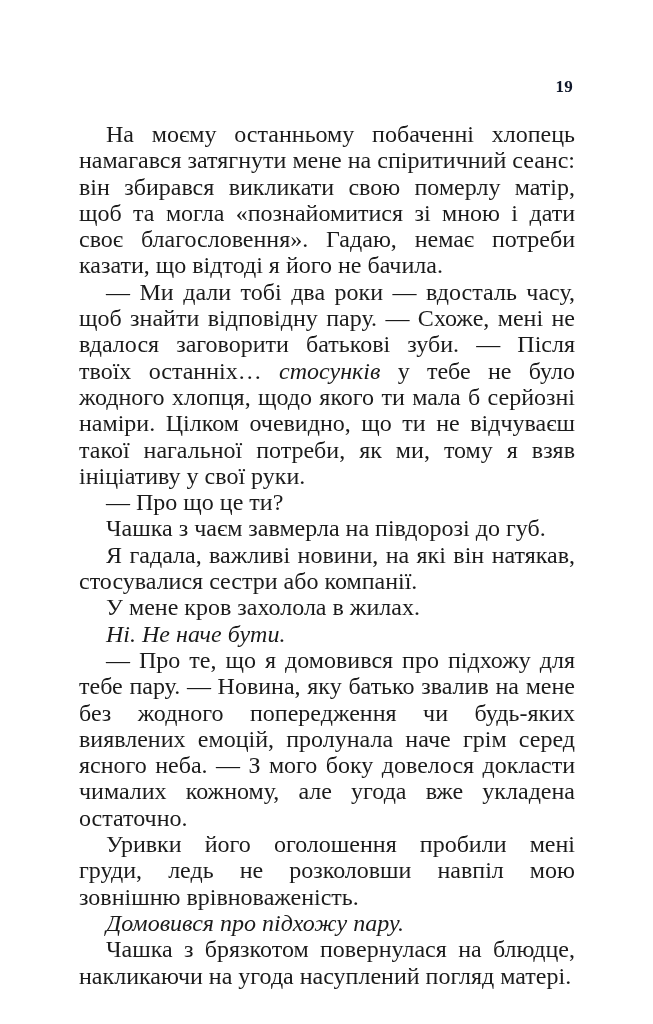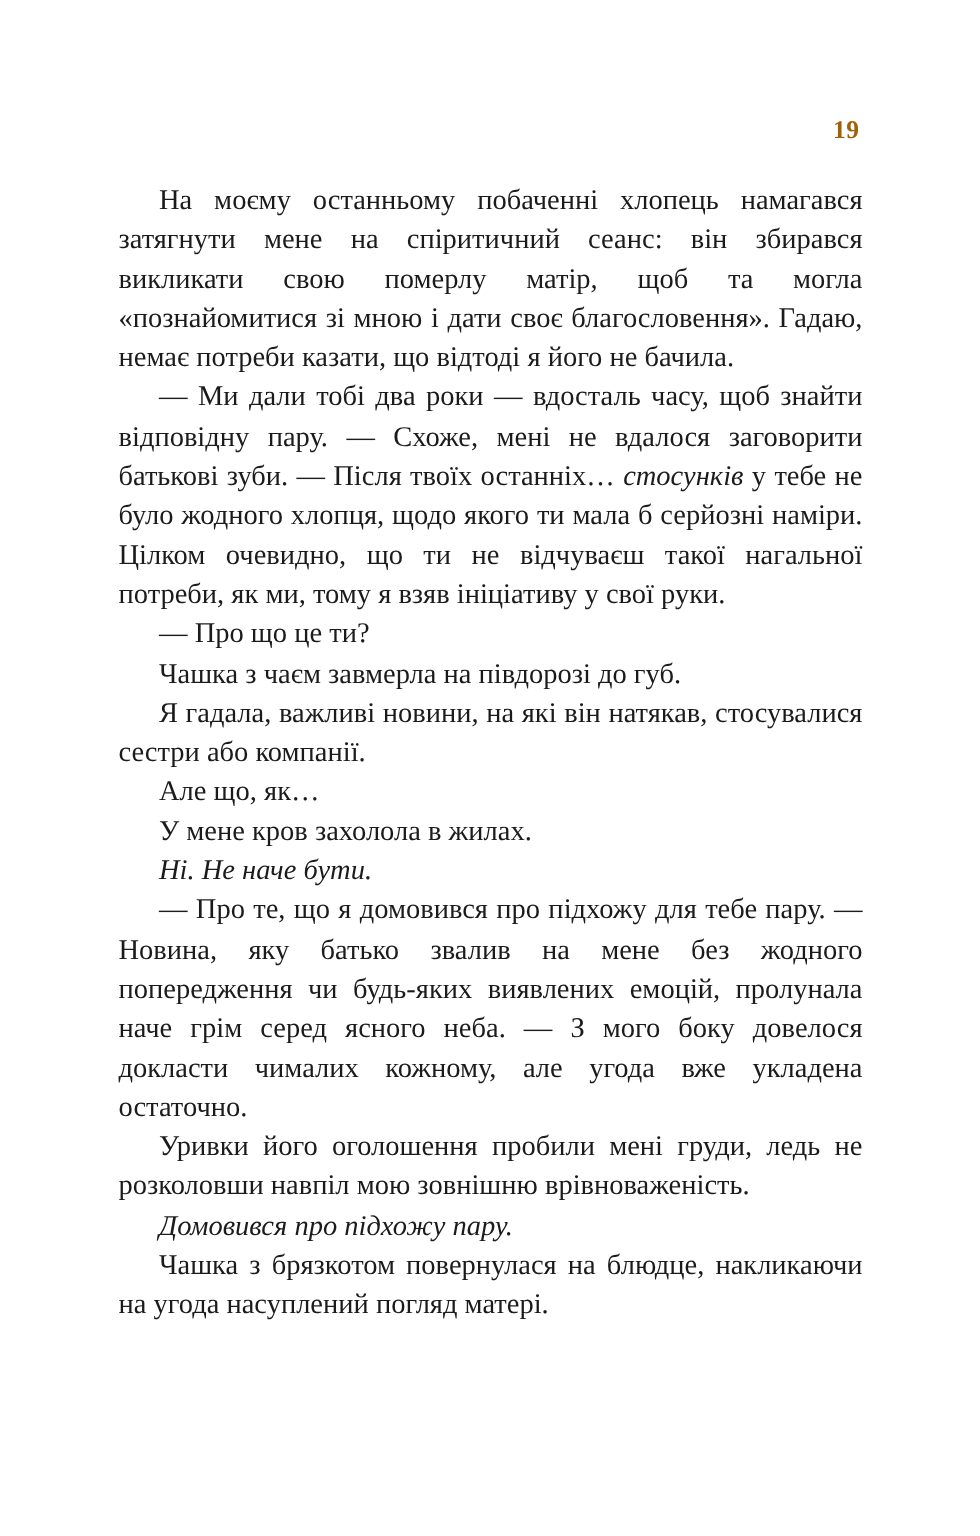--- a/index.html
+++ b/index.html
@@ -15,29 +15,29 @@
     overflow: hidden;
     font-family: "Liberation Serif", serif;
     color: #1b1b1b;
   }
   .page-number {
     position: absolute;
     top: 77px;
     right: 80px;
     font-size: 17px;
     font-weight: bold;
-    color: #a16207;
+    color: #0f172a;
     letter-spacing: 0.3px;
   }
   .text-block {
     position: absolute;
     top: 121px;
     left: 79px;
     width: 496px;
-    font-size: 19px;
+    font-size: 24px;
     line-height: 26.3px;
     text-align: justify;
     text-justify: inter-word;
   }
   .text-block p {
     margin: 0;
     padding: 0;
     text-indent: 27px;
   }
   .text-block em {
@@ -47,21 +47,20 @@
 <body>
 
 <div class="page">
   <div class="page-number">19</div>
   <div class="text-block">
       <p><span>На моєму останньому побаченні хлопець намагався затягнути мене на спіритичний сеанс: він збирався викликати свою померлу матір, щоб та могла «познайомитися зі мною і дати своє благословення». Гадаю, немає потреби казати, що відтоді я його не бачила.</span></p>
       <p><span>— Ми дали тобі два роки — вдосталь часу, щоб знайти відповідну пару. — Схоже, мені не вдалося заговорити батькові зуби. — Після твоїх останніх… </span><em>стосунків</em><span> у тебе не було жодного хлопця, щодо якого ти мала б серйозні наміри. Цілком очевидно, що ти не відчуваєш такої нагальної потреби, як ми, тому я взяв ініціативу у свої руки.</span></p>
       <p><span>— Про що це ти?</span></p>
       <p><span>Чашка з чаєм завмерла на півдорозі до губ.</span></p>
       <p><span>Я гадала, важливі новини, на які він натякав, стосувалися сестри або компанії.</span></p>
-      <p><span>Але що, як…</span></p>
       <p><span>У мене кров захолола в жилах.</span></p>
       <p><em>Ні. Не наче бути.</em></p>
       <p><span>— Про те, що я домовився про підхожу для тебе пару. — Новина, яку батько звалив на мене без жодного попередження чи будь-яких виявлених емоцій, пролунала наче грім серед ясного неба. — З мого боку довелося докласти чималих кожному, але угода вже укладена остаточно.</span></p>
       <p><span>Уривки його оголошення пробили мені груди, ледь не розколовши навпіл мою зовнішню врівноваженість.</span></p>
       <p><em>Домовився про підхожу пару.</em></p>
       <p><span>Чашка з брязкотом повернулася на блюдце, накликаючи на угода насуплений погляд матері.</span></p>
     </div>
 </div>
 
 </body></html>

